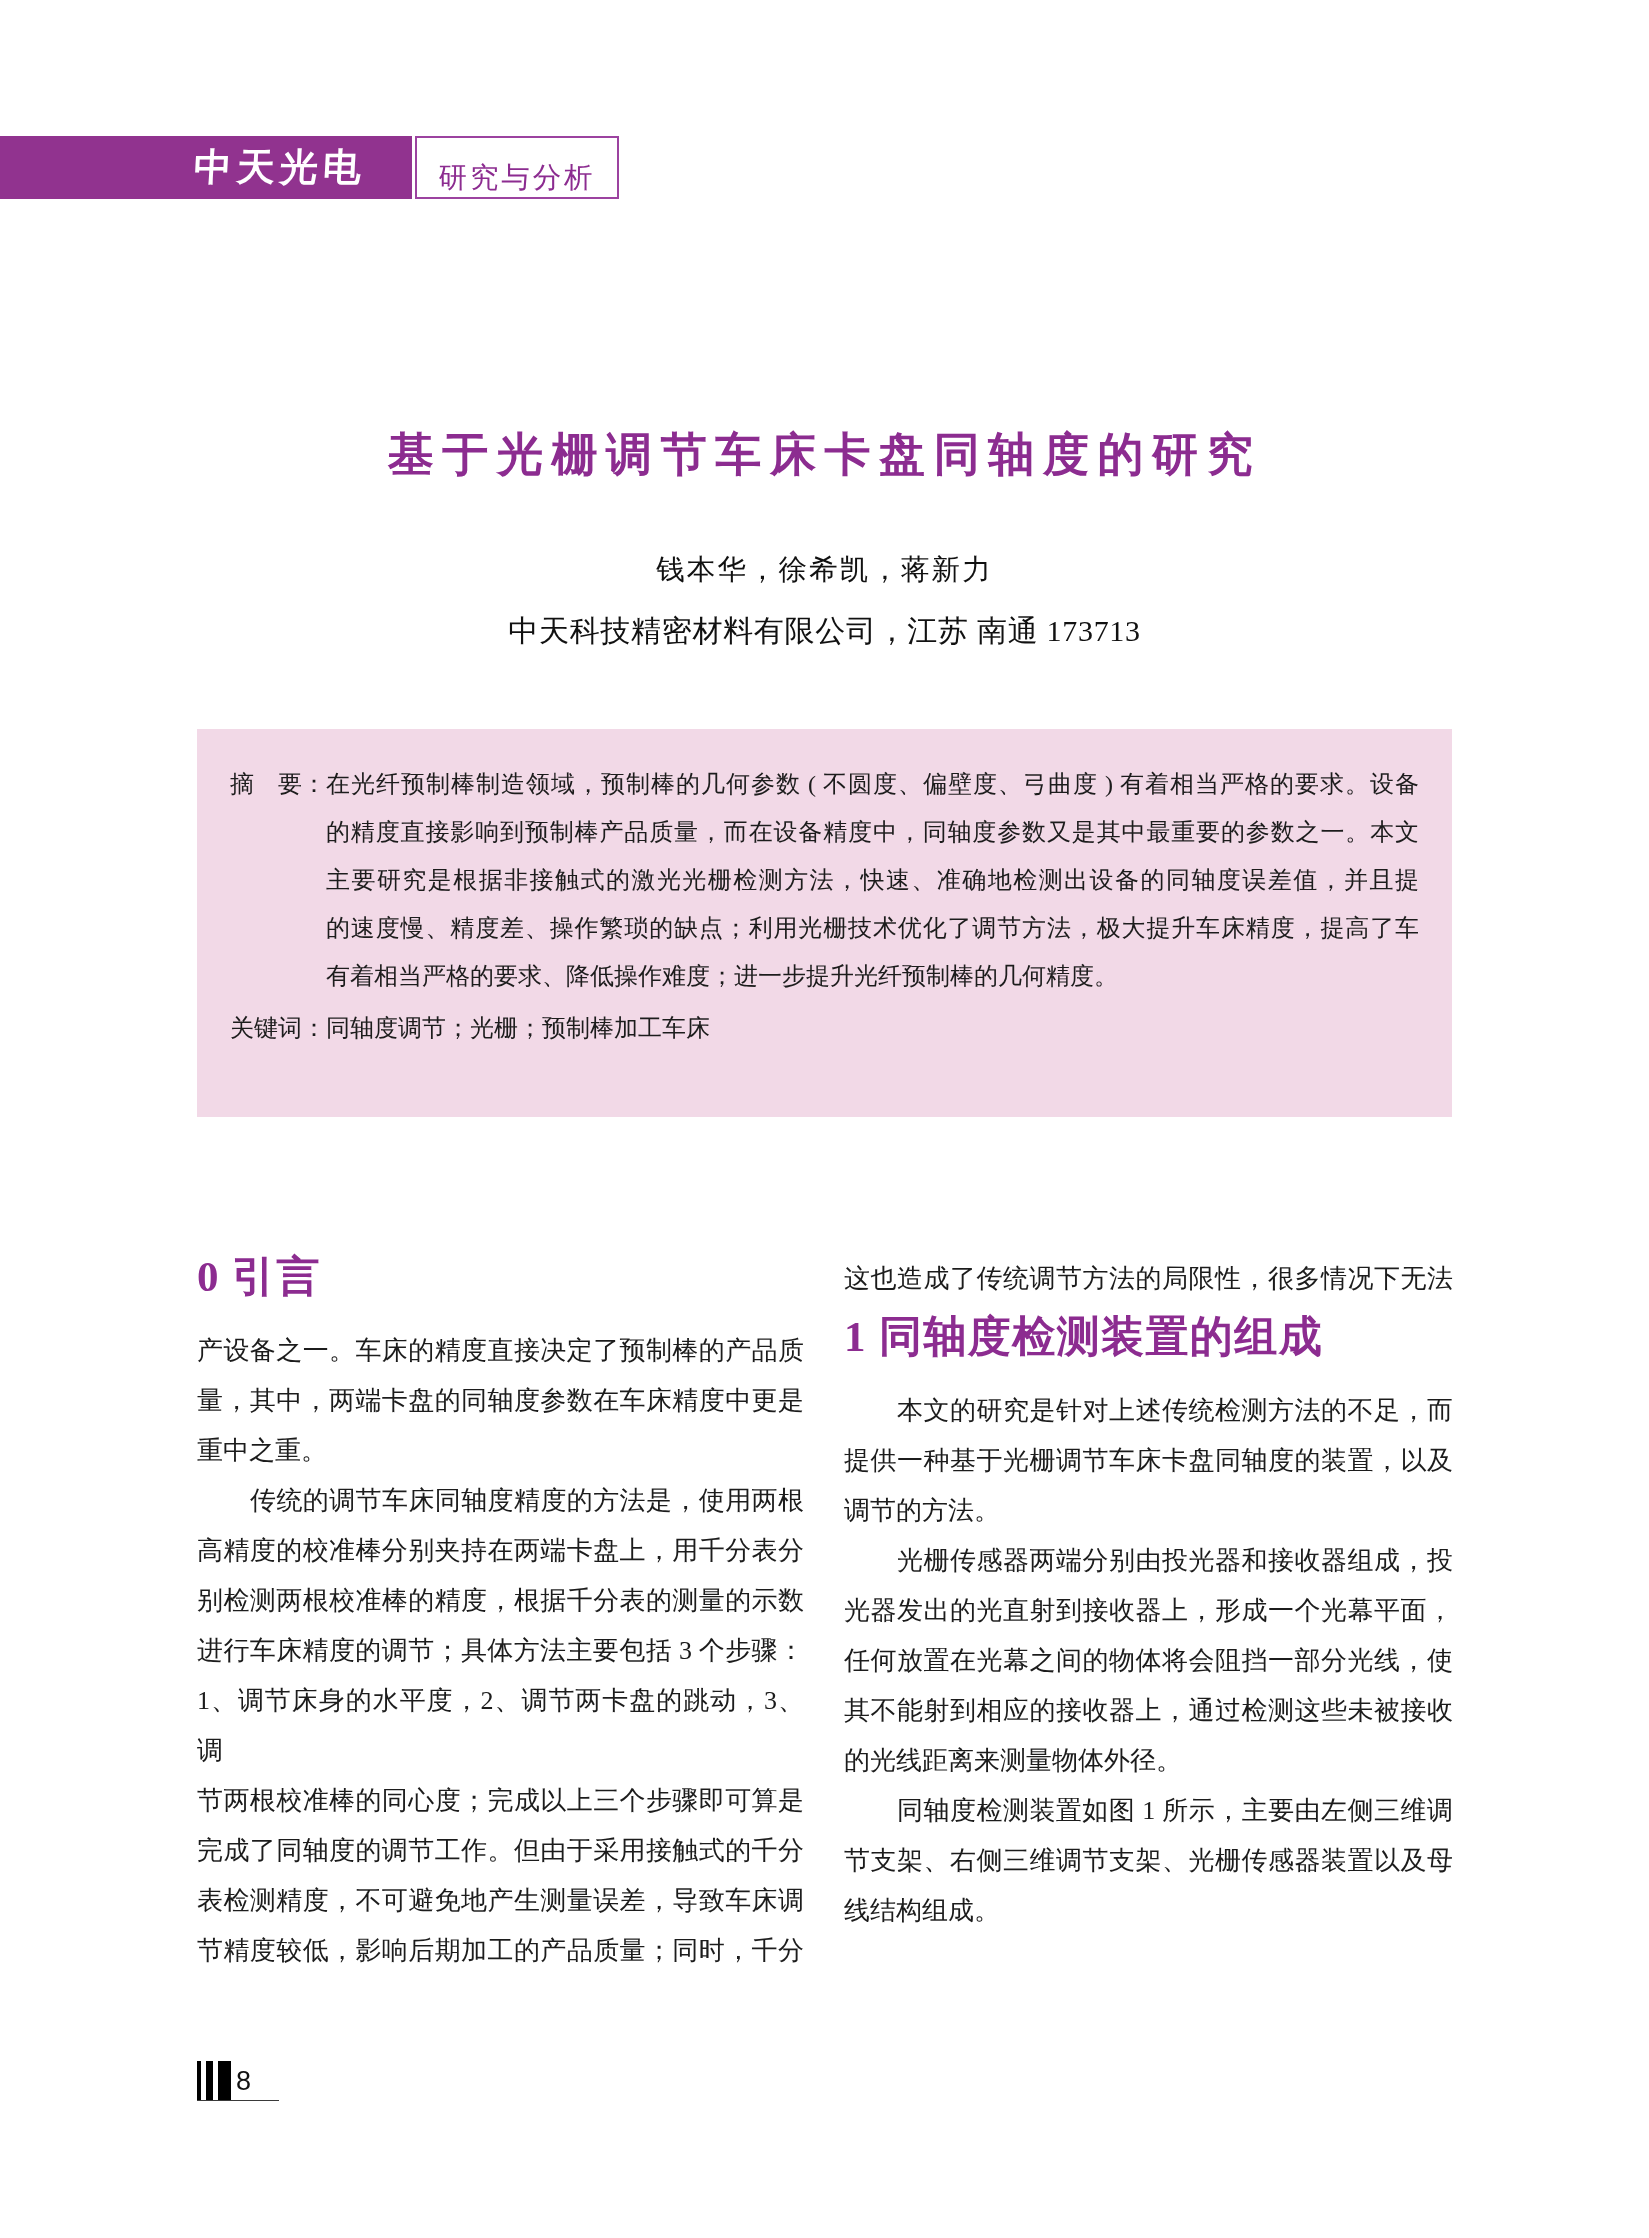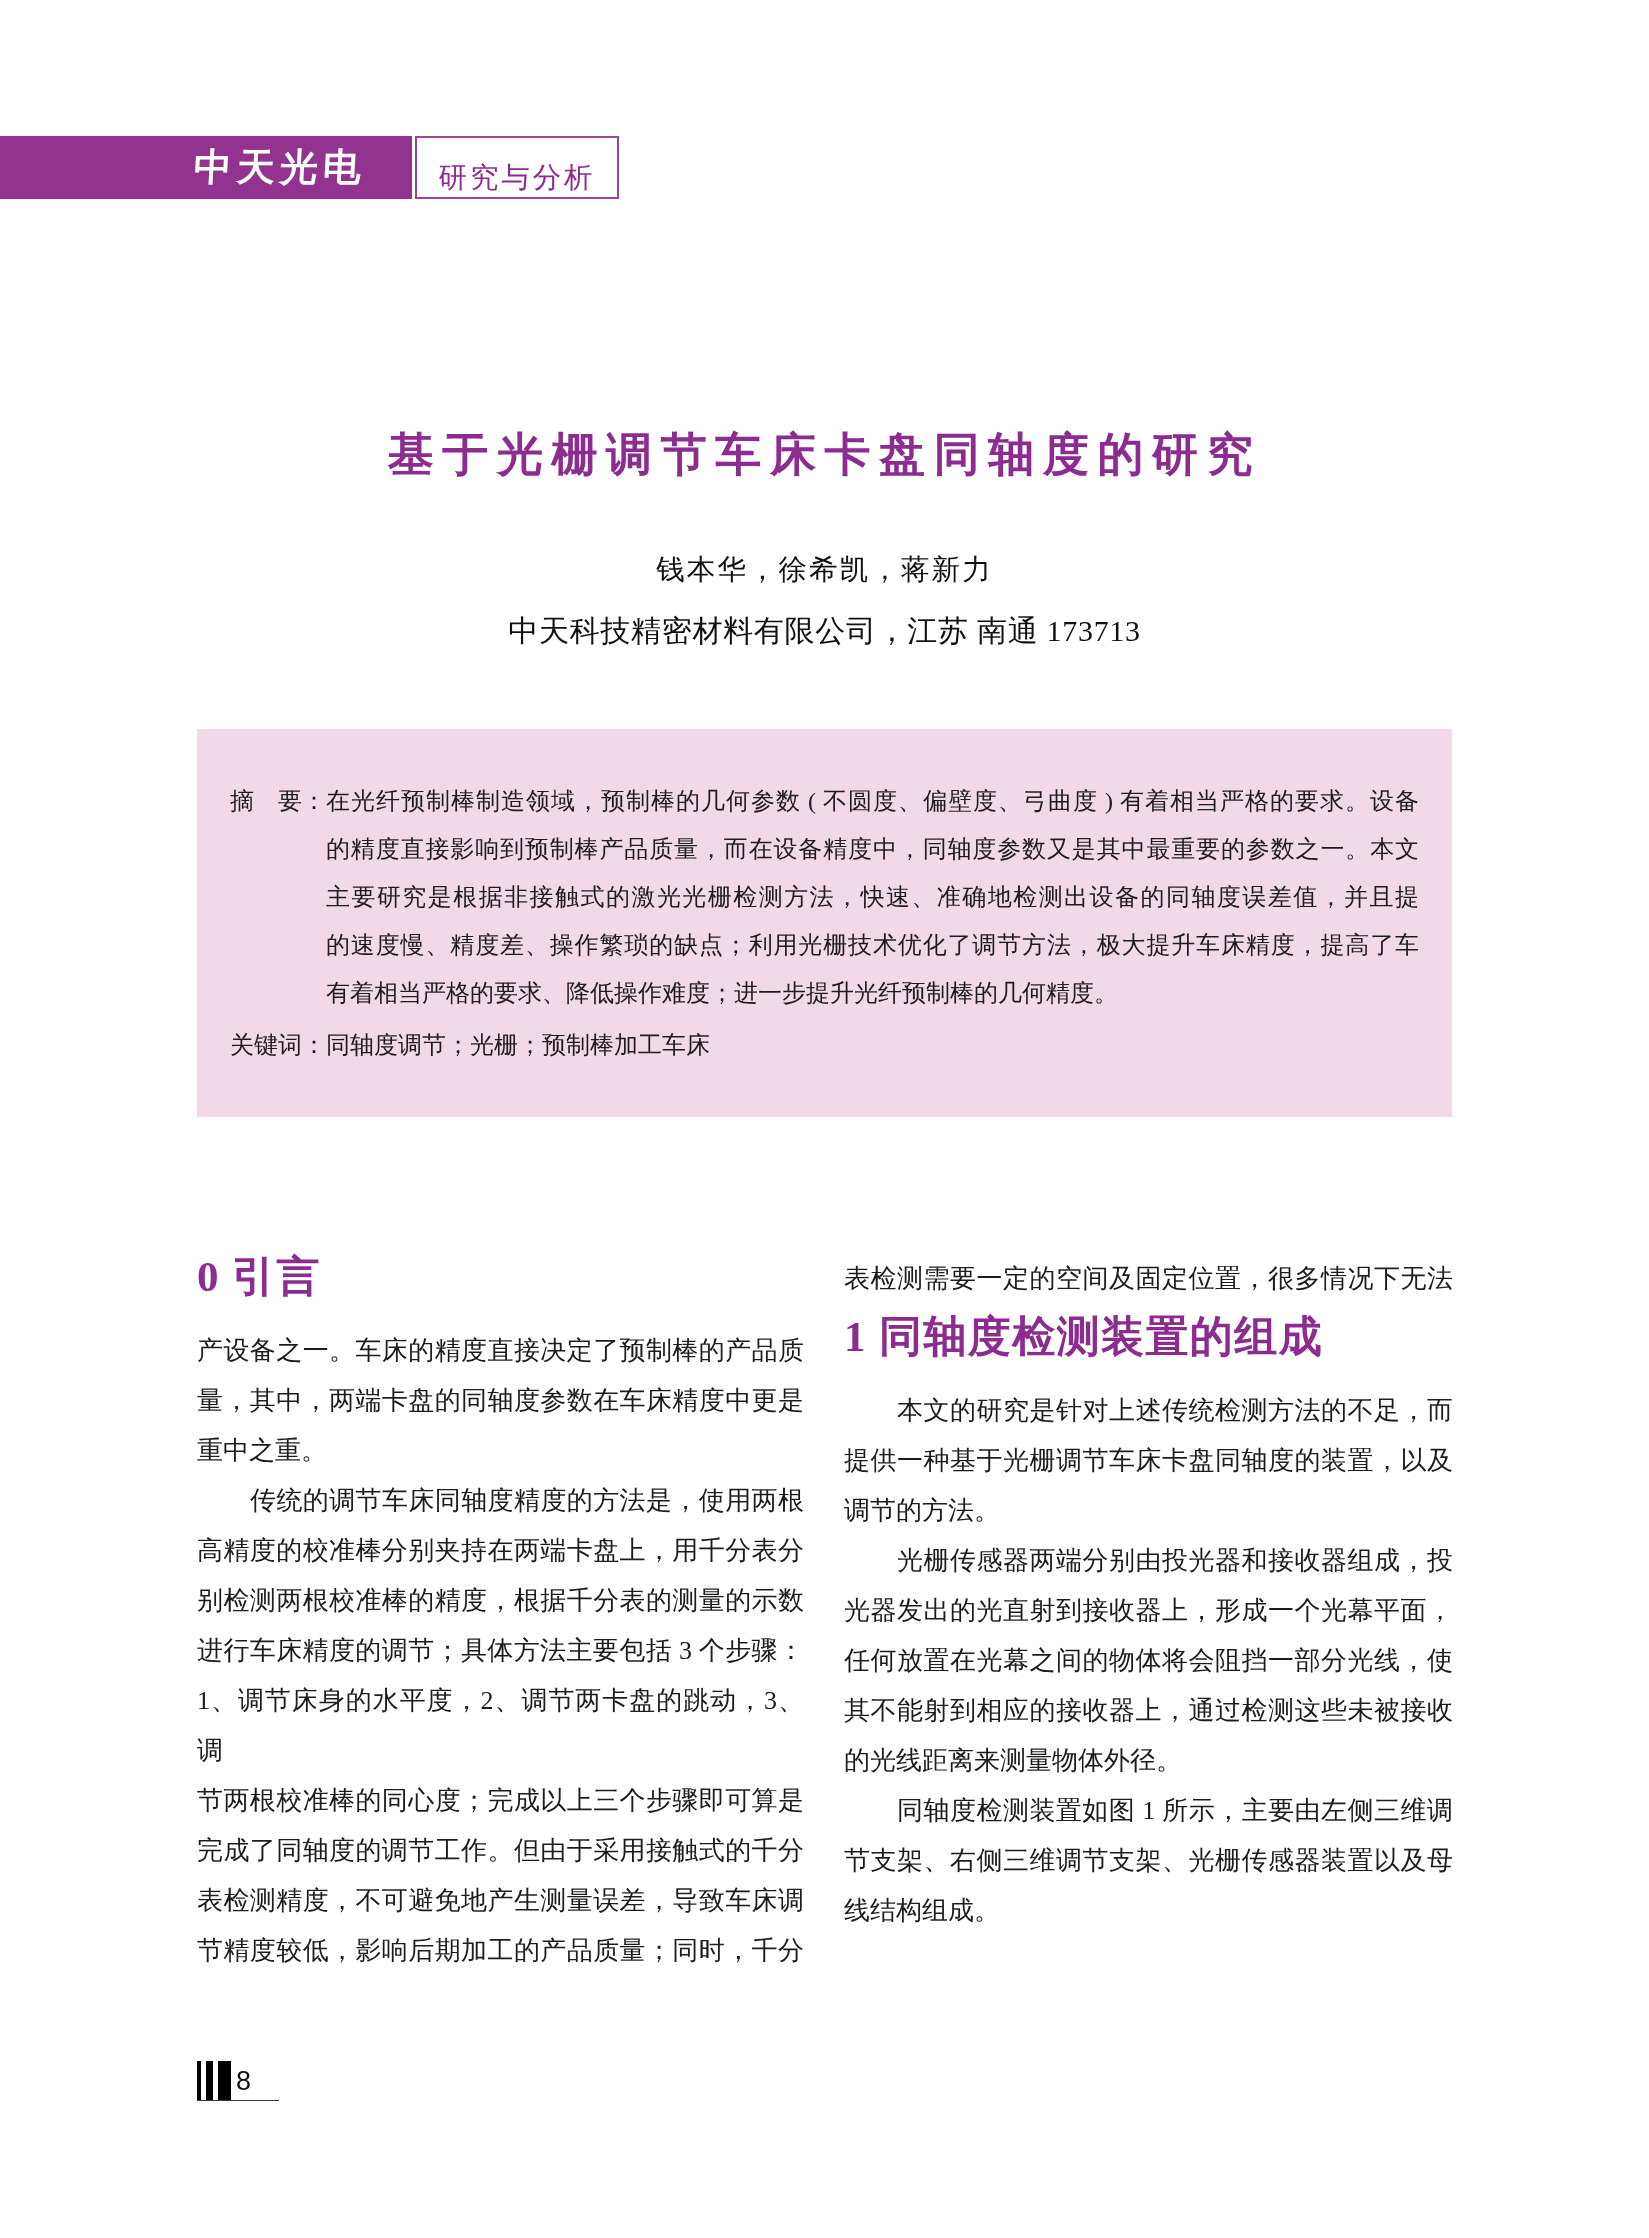--- a/index.html
+++ b/index.html
@@ -43,21 +43,21 @@
     text-align:center;font-size:28.5px;letter-spacing:2.1px;color:#111;
   }
   #affiliation{
     position:absolute;left:0;top:611px;width:100%;
     text-align:center;font-size:30px;letter-spacing:0.7px;color:#111;
   }
   
   #abstract-box{
     position:absolute;left:197px;top:729px;width:1255px;height:388px;
     background:#F2D9E7;box-sizing:border-box;
-    padding:48px 33px 0 33px;font-size:24px;
+    padding:31px 33px 0 33px;font-size:24px;
   }
   #abstract-row{display:flex;}
   #abstract-label{
     flex:0 0 91px;line-height:48px;white-space:nowrap;
   }
   #abstract-lines{flex:1;}
   .tline{line-height:48px;text-align:justify;}
   .tline.jl{text-align-last:justify;}
   .tline.ind{text-indent:53px;}
   #keywords-row{margin-top:4.3px;line-height:48px;}
@@ -129,21 +129,21 @@
         <div class="tline jl">1、调节床身的水平度，2、调节两卡盘的跳动，3、调</div>
         <div class="tline jl">节两根校准棒的同心度；完成以上三个步骤即可算是</div>
         <div class="tline jl">完成了同轴度的调节工作。但由于采用接触式的千分</div>
         <div class="tline jl">表检测精度，不可避免地产生测量误差，导致车床调</div>
         <div class="tline jl">节精度较低，影响后期加工的产品质量；同时，千分</div>
       </div>
   </div>
 
   <div class="col" id="col-right">
     <div class="bodylines">
-        <div class="tline jl">表检测需要一定的空间及固定位置，很多情况下无法</div>
+        <div class="tline jl">这也造成了传统调节方法的局限性，很多情况下无法</div>
       </div>
     <h2 class="mt">1 同轴度检测装置的组成</h2>
     <div class="bodylines">
         <div class="tline jl ind">本文的研究是针对上述传统检测方法的不足，而</div>
         <div class="tline jl">提供一种基于光栅调节车床卡盘同轴度的装置，以及</div>
         <div class="tline">调节的方法。</div>
       </div>
     <div class="bodylines">
         <div class="tline jl ind">光栅传感器两端分别由投光器和接收器组成，投</div>
         <div class="tline jl">光器发出的光直射到接收器上，形成一个光幕平面，</div>

